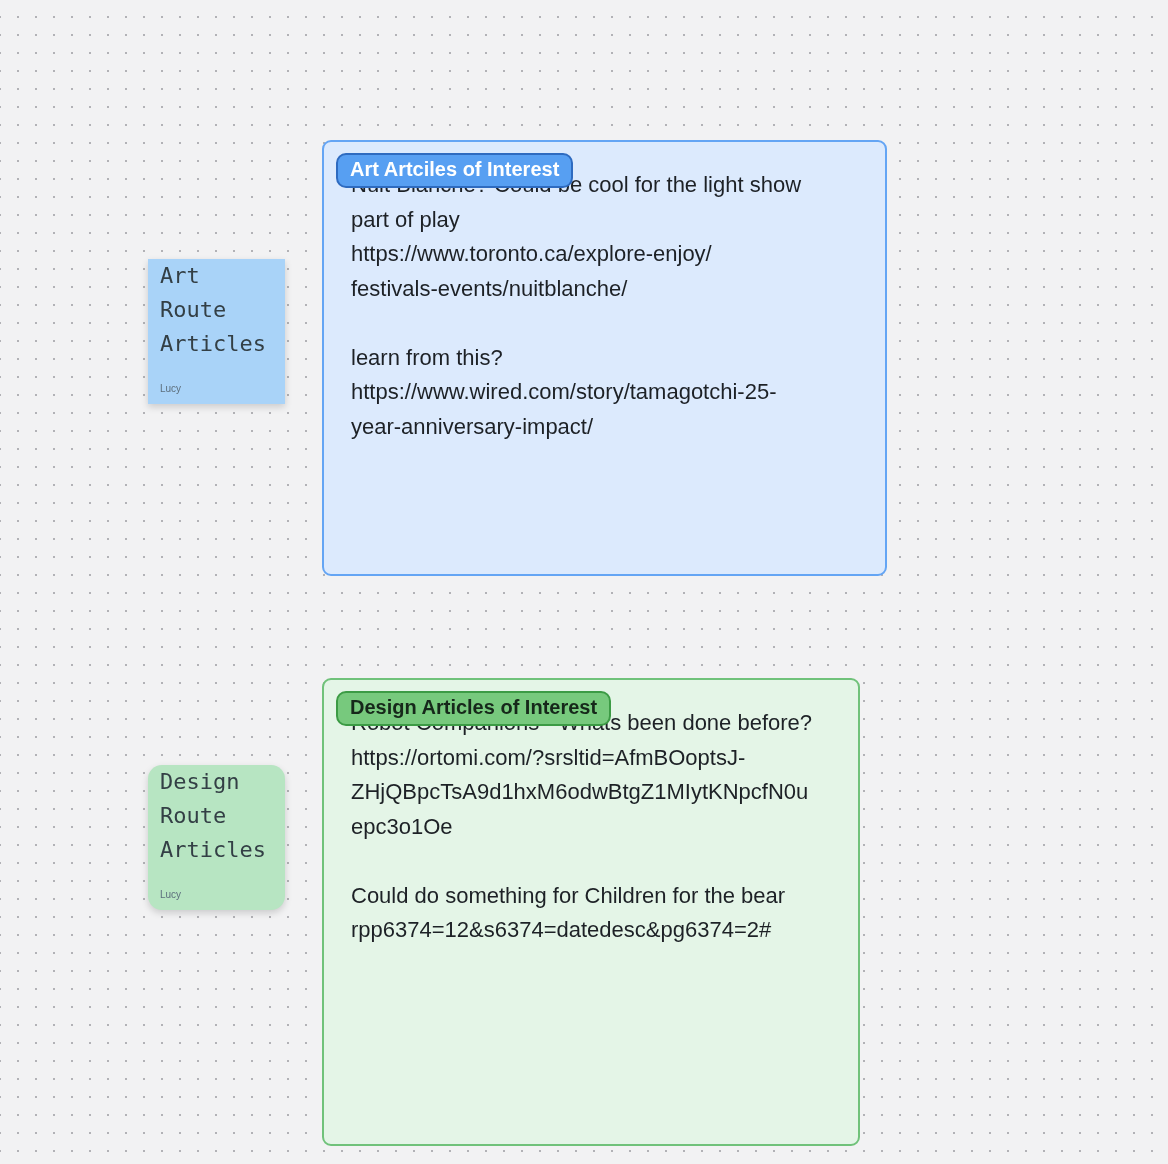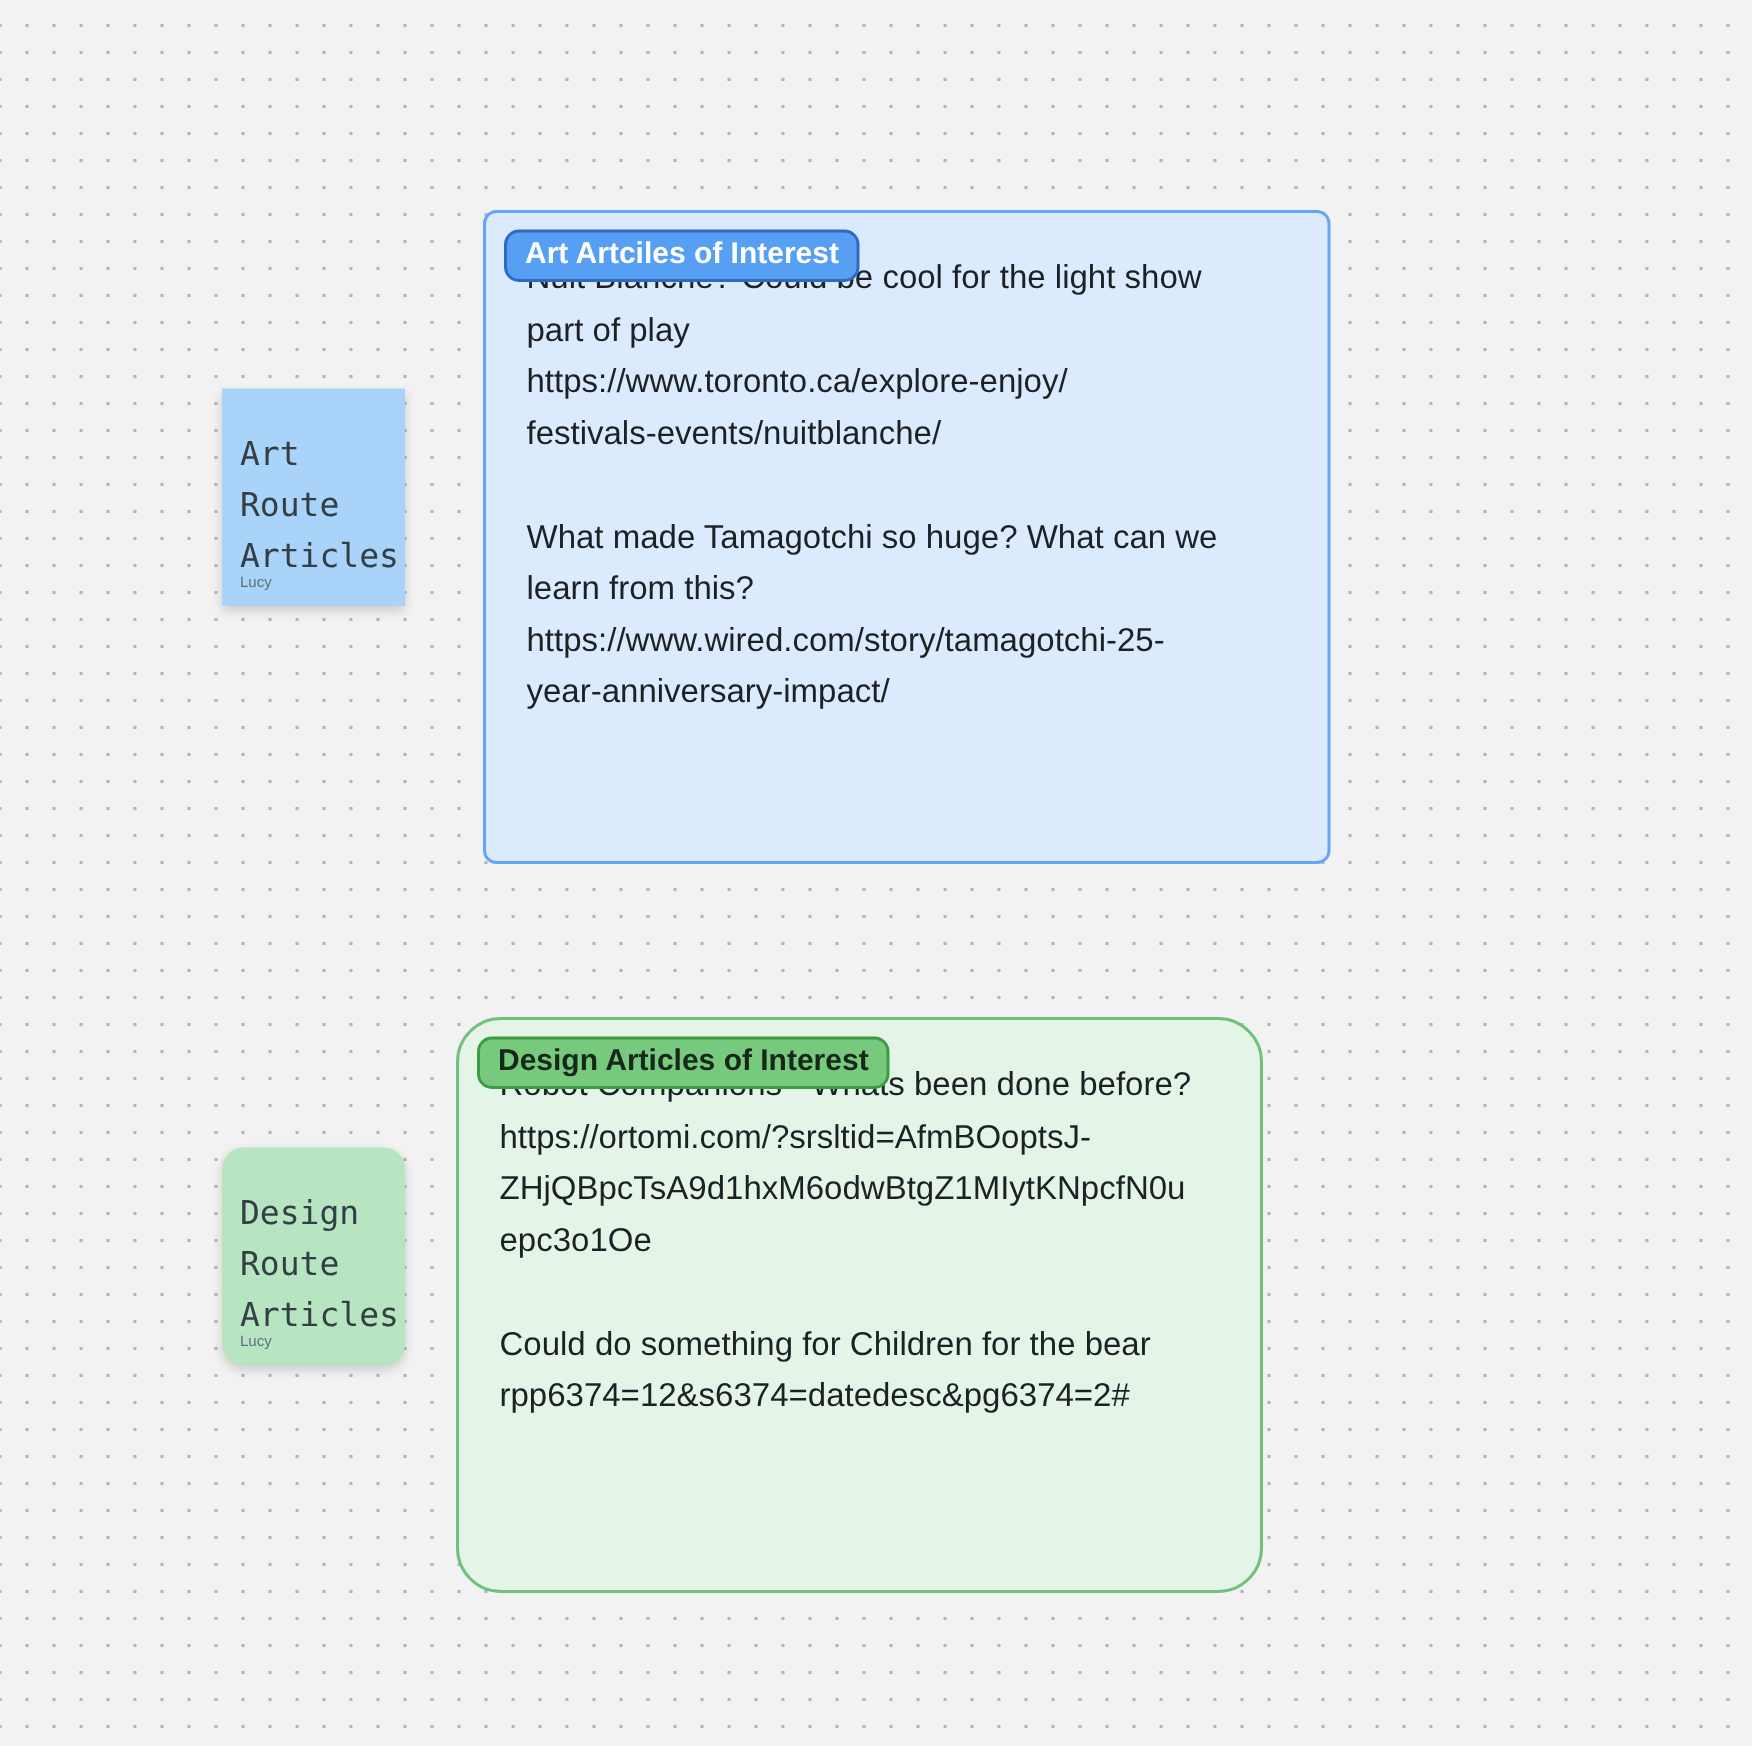--- a/index.html
+++ b/index.html
@@ -17,25 +17,25 @@
     position: absolute;
     inset: 0;
     background-color: #f2f2f3;
     background-image: radial-gradient(circle, #b2b2b6 1.1px, transparent 1.2px);
     background-size: 18px 18px;
     background-position: 9px 8px;
   }
   
   .sticky {
     position: absolute;
-    width: 122px;
+    width: 137px;
     height: 145px;
     box-shadow: 0 3px 7px rgba(0,0,0,0.16);
     box-sizing: border-box;
-    padding: 28px 12px;
+    padding: 0 12px;
   }
   .sticky .sticky-title {
     font-family: "DejaVu Sans Mono", "Liberation Mono", monospace;
     font-size: 22px;
     line-height: 34px;
     font-weight: 500;
     color: #333f45;
     white-space: nowrap;
   }
   .sticky .sticky-author {
@@ -75,21 +75,21 @@
     white-space: nowrap;
   }
   .note-text .line.link {
     text-decoration-thickness: 1.5px;
     text-underline-offset: 3px;
   }
   
   #sticky-art     { left: 148px; top: 259px; }
   #sticky-design  { left: 148px; top: 765px; }
   #frame-art      { left: 322px; top: 140px; width: 565px; height: 436px; }
-  #frame-design   { left: 304px; top: 678px; width: 538px; height: 384px; border-radius: 30px; }
+  #frame-design   { left: 322px; top: 678px; width: 538px; height: 468px; }
 </style>
 </head>
 <body>
 
 <div class="canvas">
 
   <div class="sticky" id="sticky-art" style="background-color: rgb(169, 211, 248);">
     <div class="sticky-title">
         <div class="line">Art</div>
         <div class="line">Route</div>
@@ -99,21 +99,20 @@
   </div>
 
   <div class="note-frame" id="frame-art" style="background-color: rgb(220, 234, 253); border-color: rgb(100, 165, 244);">
     <div class="note-label" style="background-color: rgb(87, 159, 242); border-color: rgb(46, 107, 192); color: rgb(255, 255, 255);">Art Artciles of Interest</div>
     <div class="note-text">
         <div class="line">Nuit Blanche? Could be cool for the light show</div>
         <div class="line">part of play</div>
         <div class="line link">https://www.toronto.ca/explore-enjoy/</div>
         <div class="line link">festivals-events/nuitblanche/</div>
         <div class="line">&nbsp;</div>
-        <div class="line">What made Tamagotchi so huge? What can we</div>
         <div class="line">learn from this?</div>
         <div class="line link">https://www.wired.com/story/tamagotchi-25-</div>
         <div class="line link">year-anniversary-impact/</div>
       </div>
   </div>
 
   <div class="sticky" id="sticky-design" style="background-color: rgb(183, 229, 194); border-radius: 14px;">
     <div class="sticky-title">
         <div class="line">Design</div>
         <div class="line">Route</div>

